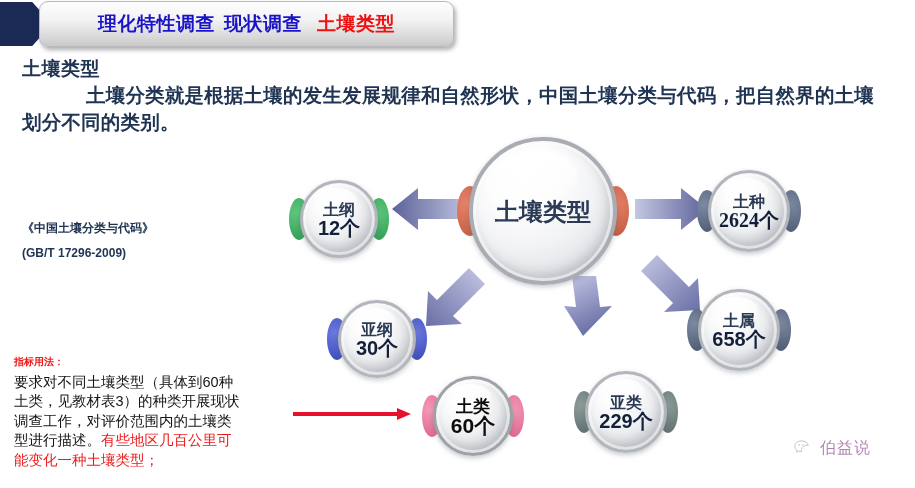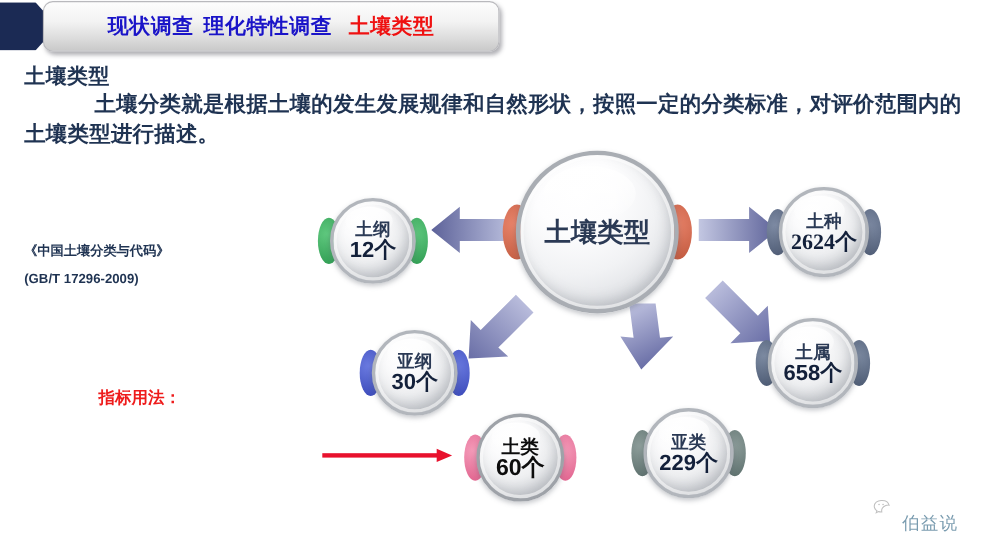--- a/index.html
+++ b/index.html
@@ -83,26 +83,25 @@
   }
 
   
   .note {
     position: absolute;
     left: 14px; top: 352px;
     width: 226px;
     line-height: 19.5px;
   }
   .note-title {
-    font-size: 15px;
+    font-size: 10px;
     font-weight: bold;
     color: #ee1b1b;
     display: block;
     margin-bottom: 1px;
-    text-align: center;
   }
   .note-body {
     font-size: 14.5px;
     color: #141414;
     display: block;
   }
   .note-red { color: #ee1b1b; }
 
   
   .red-arrow {
@@ -230,48 +229,48 @@
     display: flex;
     align-items: center;
     gap: 6px;
     opacity: 0.55;
   }
   .wm-logo {
     width: 21px; height: 21px;
   }
   .wm-text {
     font-size: 16px;
-    color: #0c4a6e;
+    color: #701a75;
     letter-spacing: 1px;
     font-family: "DejaVu Sans", sans-serif;
-    margin-top: 28px;
   }
 </style>
 </head>
 <body>
 
 <div class="header-wrap">
   <div class="header-chevron"></div>
   <div class="header-bar">
+    <span class="hdr-text hdr-blue">理化特性调查</span>
     <span class="hdr-text hdr-blue">现状调查</span>
-    <span class="hdr-text hdr-blue">理化特性调查</span>
     <span class="hdr-text hdr-red">土壤类型</span>
   </div>
 </div>
 
 <div class="doc-title">土壤类型</div>
-<div class="doc-para">土壤分类就是根据土壤的发生发展规律和自然形状，按照一定的分类标准，对评价范围内的土壤类型进行描述。</div>
+<div class="doc-para">土壤分类就是根据土壤的发生发展规律和自然形状，中国土壤分类与代码，把自然界的土壤划分不同的类别。</div>
 
 <div class="std-ref">
   <div>《中国土壤分类与代码》</div>
   <div>(GB/T 17296-2009)</div>
 </div>
 
 <div class="note">
   <span class="note-title">指标用法：</span>
+  <span class="note-body"><span>要求对不同土壤类型（具体到60种土类，见教材表3）的种类开展现状调查工作，对评价范围内的土壤类型进行描述。</span><span class="note-red">有些地区几百公里可能变化一种土壤类型；</span></span>
 </div>
 
 <div class="red-arrow">
   <div class="shaft"></div>
   <div class="head"></div>
 </div>
 
 <div class="arrow" style="left:392px; top:186px;">
   <svg width="72" height="46" viewBox="0 0 72 46">
     <defs>

